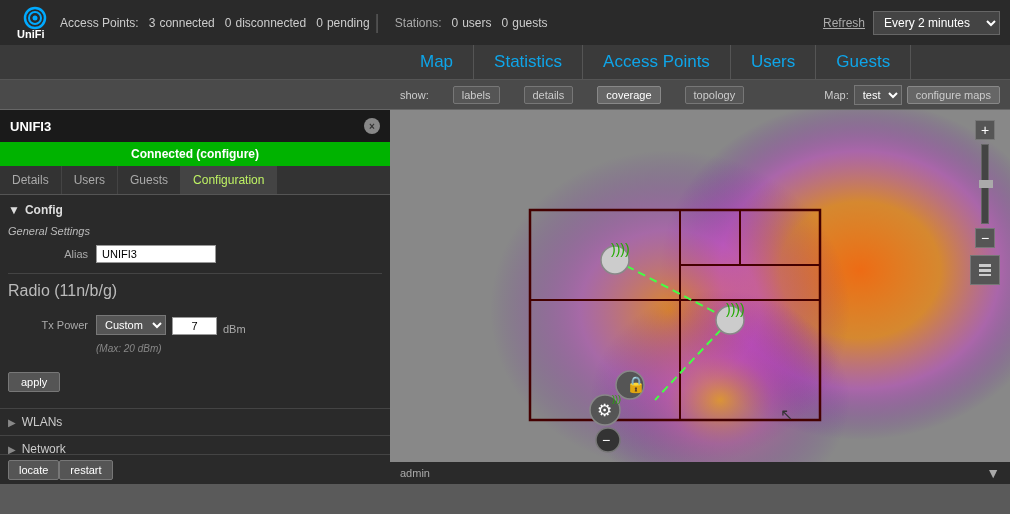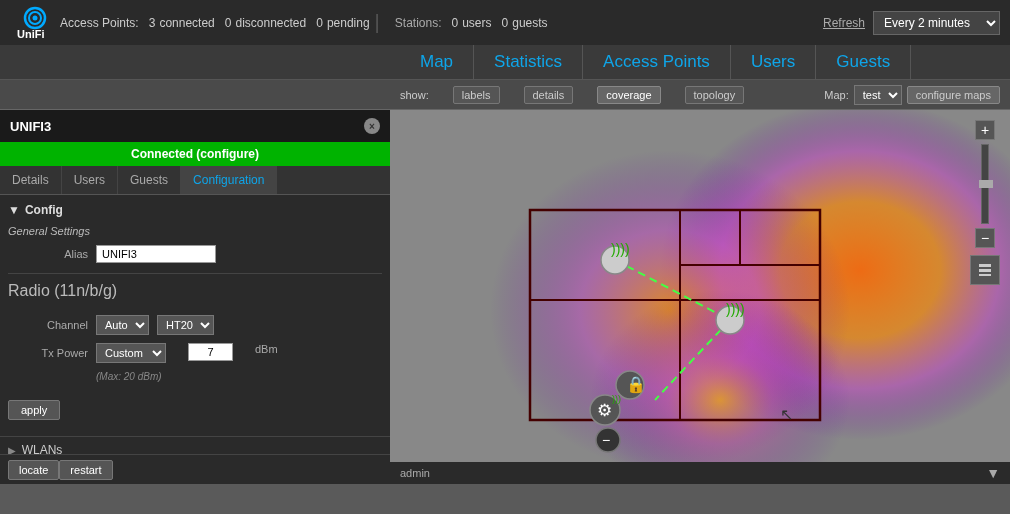--- a/index.html
+++ b/index.html
@@ -168,21 +168,21 @@
       background: #333;
       border-bottom: 1px solid #555;
     }
     .panel-tab {
       padding: 7px 12px;
       color: #aaa;
       cursor: pointer;
       font-size: 12px;
       border-right: 1px solid #444;
     }
-    .panel-tab.active { background: #444; color: #0ea5e9; }
+    .panel-tab.active { background: #444; color: #bef264; }
 
     
     .config-content { padding: 8px; }
     .config-section-header {
       display: flex;
       align-items: center;
       gap: 5px;
       color: #ddd;
       font-size: 12px;
       font-weight: bold;
@@ -228,22 +228,22 @@
       border-top: 1px solid #444;
       padding-top: 8px;
     }
     .radio-section-title {
       color: #bbb;
       font-size: 16px;
       margin-bottom: 15px;
     }
     .tx-row {
       display: flex;
-      align-items: flex-start;
-      gap: 22px;
+      align-items: flex-end;
+      gap: 6px;
     }
     .tx-input {
       background: white;
       color: black;
       border: 1px solid #999;
       padding: 2px;
       font-size: 11px;
       width: 45px;
       text-align: center;
     }
@@ -491,33 +491,20 @@
       <div class="subsection-title">General Settings</div>
 
       <div class="form-row">
         <span class="form-label">Alias</span>
         <input class="form-input" type="text" value="UNIFI3" style="">
       </div>
 
       <div class="radio-section">
         <div class="radio-section-title">Radio (11n/b/g)</div>
 
-        <div class="form-row">
-          <span class="form-label">Channel</span>
-          <select class="form-select">
-            <option>Auto</option>
-            <option>1</option>
-            <option>6</option>
-            <option>11</option>
-          </select>
-          <select class="form-select">
-            <option>HT20</option>
-            <option>HT40</option>
-          </select>
-        </div>
 
         <div class="form-row">
           <span class="form-label">Tx Power</span>
           <div class="tx-row">
             <select class="form-select">
               <option>Custom</option>
               <option>High</option>
               <option>Medium</option>
               <option>Low</option>
             </select>

